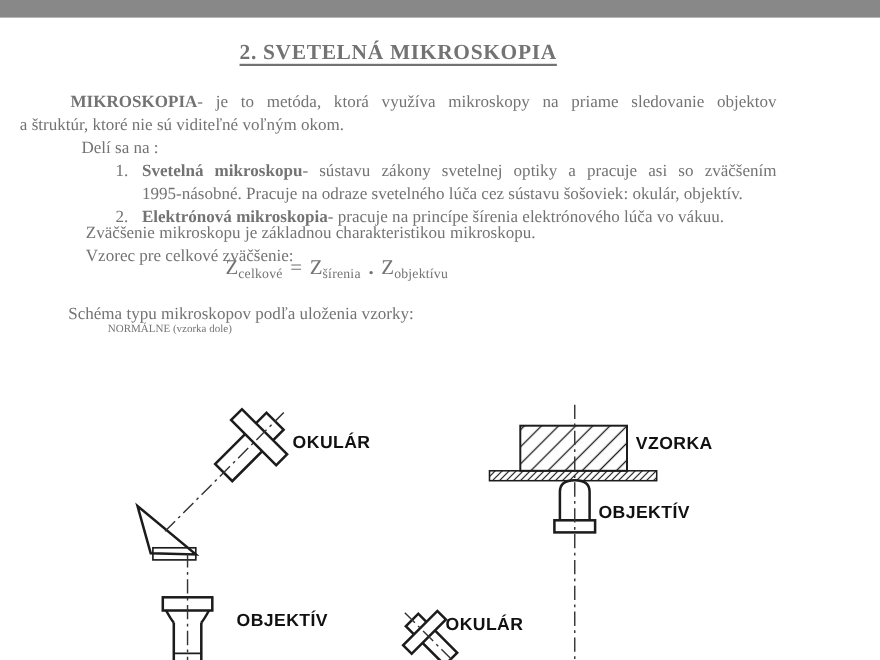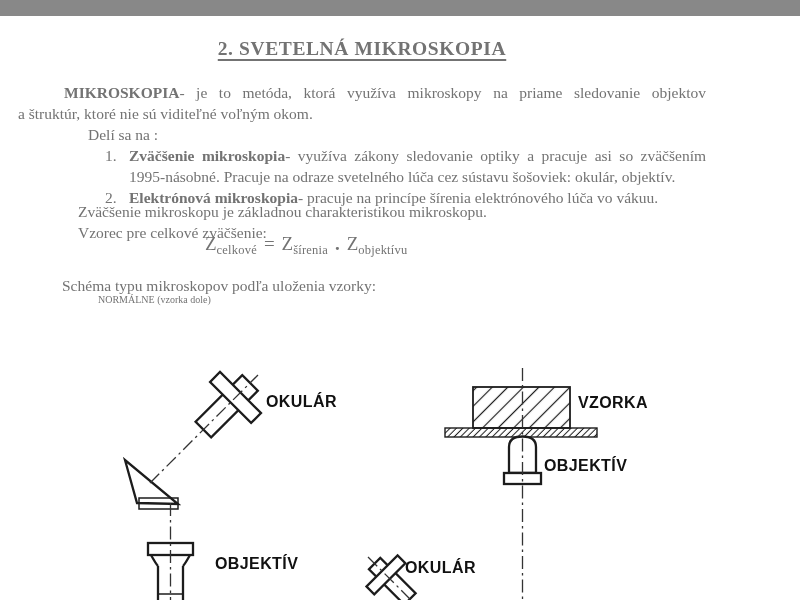--- a/index.html
+++ b/index.html
@@ -34,25 +34,25 @@
 </head>
 <body>
 
 <div class="page">
 
   <div class="doc-title">2. SVETELNÁ MIKROSKOPIA</div>
 
   <div class="abs" style="top:88px; left:18px;">a štruktúr, ktoré nie sú viditeľné voľným okom.</div>
   <div class="abs jl" style="top:67px; left:64px; width:642px;"><span class="b">MIKROSKOPIA</span><span>- je to metóda, ktorá využíva mikroskopy na priame sledovanie objektov</span></div>
 
-  <div class="abs" style="top:109px; left:88px;">Delí sa na :</div>
+  <div class="abs" style="top:109px; left:74px;">Delí sa na :</div>
 
   <div>
     <div class="abs" style="top:130px; left:105px;">1.</div>
-    <div class="abs jl" style="top:130px; left:129px; width:577px;"><span class="b">Zväčšenie mikroskopia</span><span>- využíva zákony sledovanie optiky a pracuje asi so zväčšením</span></div>
+    <div class="abs jl" style="top:130px; left:129px; width:577px;"><span class="b">Svetelná mikroskopu</span><span>- sústavu zákony svetelnej optiky a pracuje asi so zväčšením</span></div>
     <div class="abs" style="top:151px; left:129px;">1995-násobné. Pracuje na odraze svetelného lúča cez sústavu šošoviek: okulár, objektív.</div>
 
     <div class="abs" style="top:172px; left:105px;">2.</div>
     <div class="abs" style="top:172px; left:129px;"><span class="b">Elektrónová mikroskopia</span><span>- pracuje na princípe šírenia elektrónového lúča vo vákuu.</span></div>
   </div>
 
   <div class="abs" style="top:186px; left:78px;">Zväčšenie mikroskopu je základnou charakteristikou mikroskopu.</div>
   <div class="abs" style="top:207px; left:78px;">Vzorec pre celkové zväčšenie:</div>
 
   <div class="abs formula" style="top:218px; left:205px;"><span>Z</span><sub>celkové</sub><span class="feq">=</span><span>Z</span><sub>šírenia</sub><span class="fdot">.</span><span>Z</span><sub>objektívu</sub></div>

